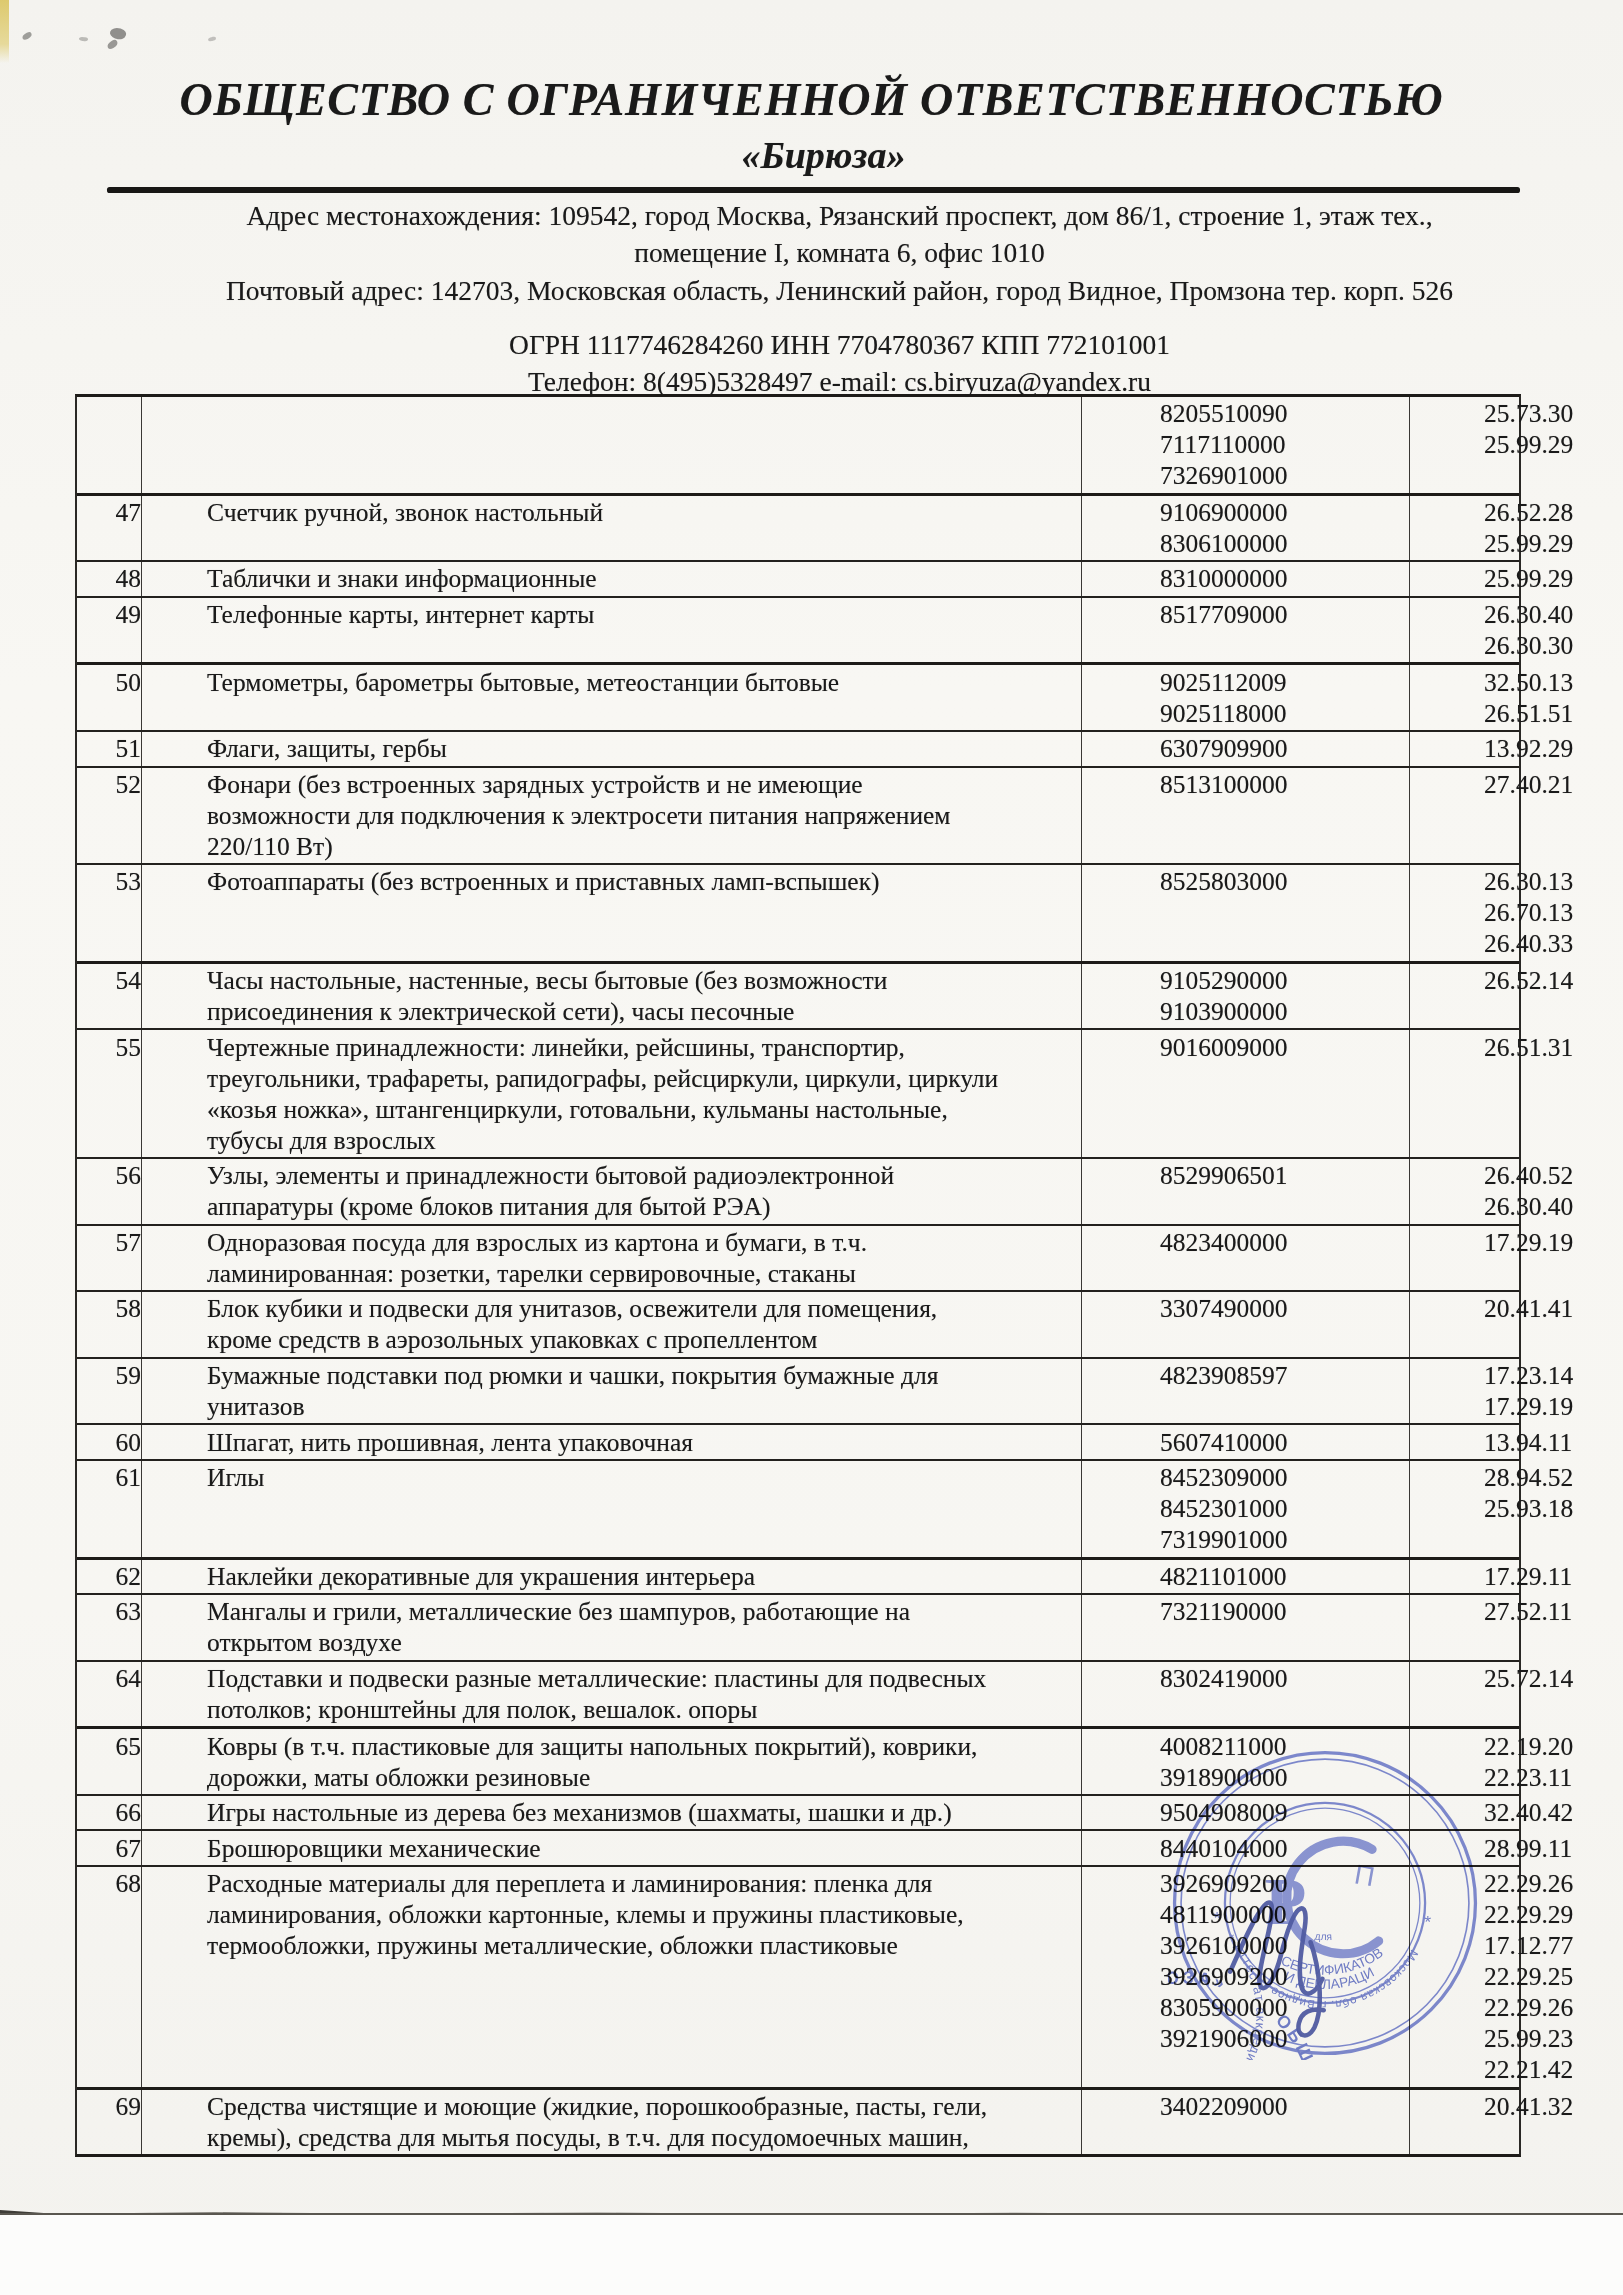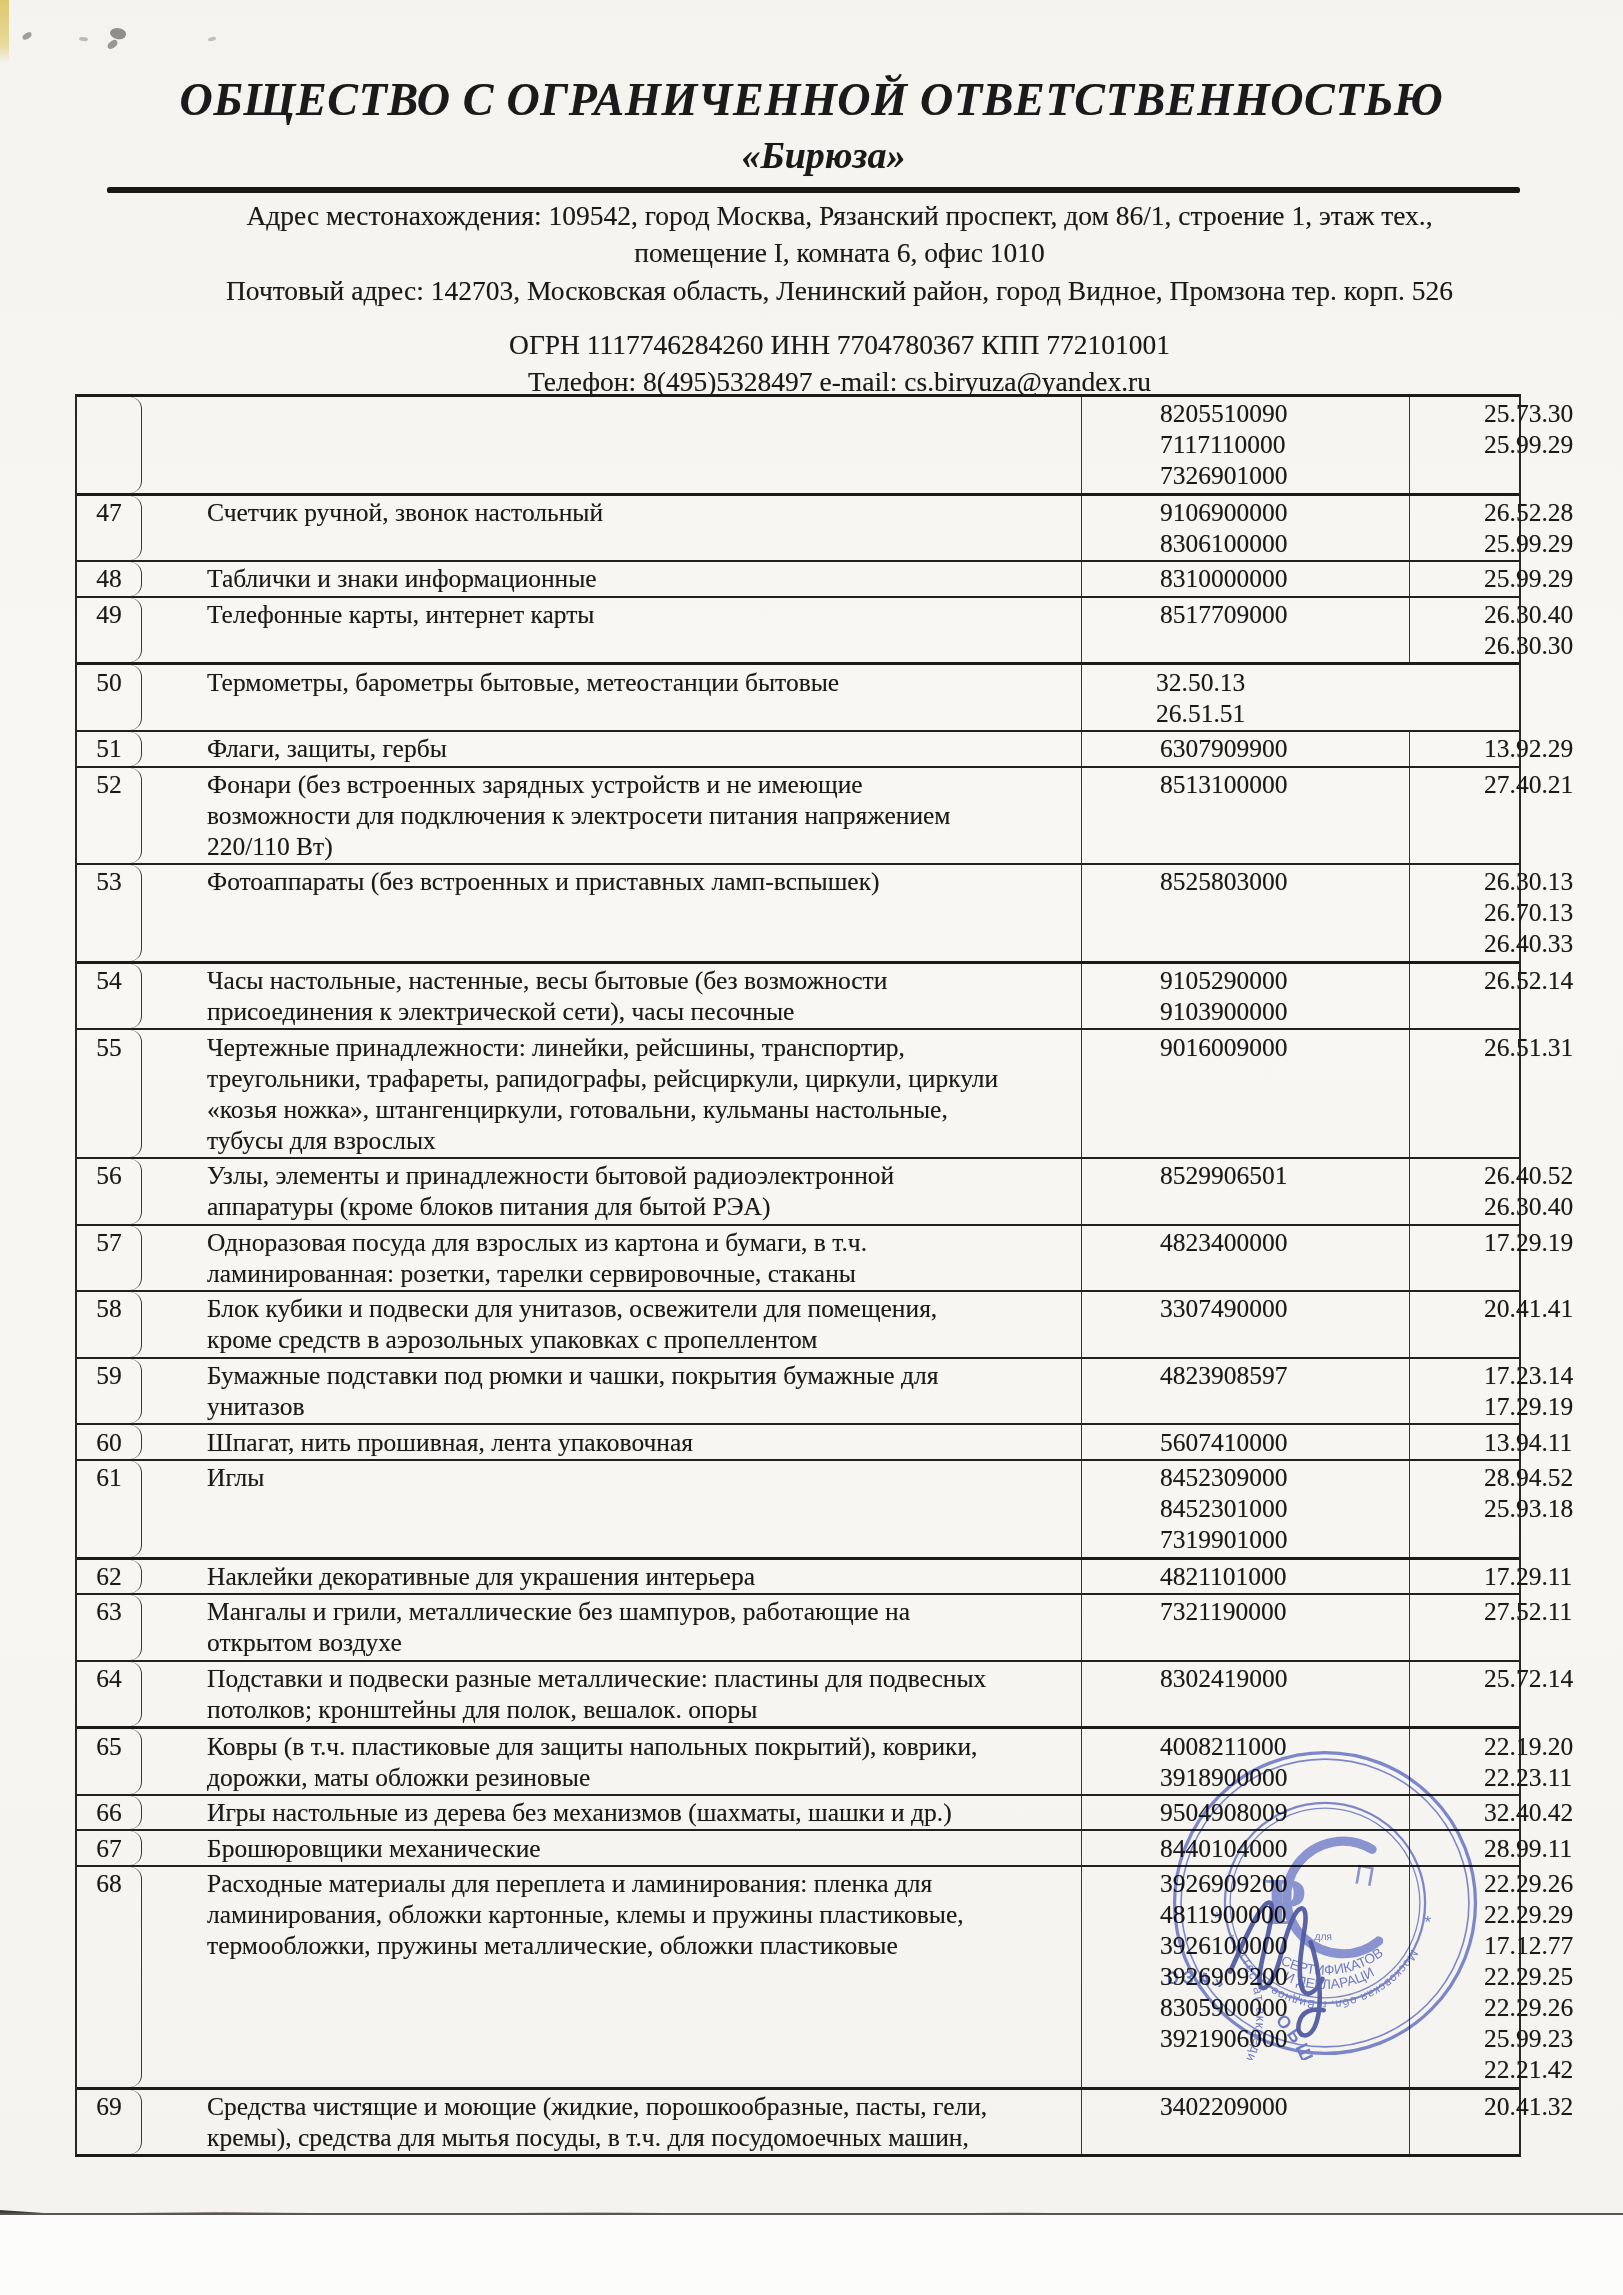--- a/index.html
+++ b/index.html
@@ -25,21 +25,21 @@
     position:absolute; left:75px; top:394px; width:1442px;
     border:2px solid #2a2825; border-top:3.9px solid #1d1b18; border-bottom:3.3px solid #1d1b18;
     background:transparent;
   }
   .t-row{ display:grid; grid-template-columns:65px 892px 280px 204px; border-top:2px solid #23211e;gap:48px;}
   .t-row:first-child{ border-top:0; }
   .t-row.thick{ border-top:3.9px solid #1d1b18; }
   .c{ border-right:1.3px solid #3a3835; padding:1.3px 0; font-size:25.5px; }
   .c:last-child{ border-right:0; }
   .c .ln{ height:31px; line-height:31px; white-space:nowrap; }
-  .c.num{ text-align:center;border-radius:12px; }
+  .c.num{ text-align:right; }
   .c.desc{ padding-left:17px; }
   .c.code{ padding-left:30px; }
   .c.okpd{ padding-left:26px; }
   
   .stamp{ position:absolute; left:1168px; top:1746px; width:314px; height:314px;
     mix-blend-mode:multiply; opacity:.85; }
   
   .speck{ position:absolute; background:#82817e; border-radius:60% 40% 55% 45%; opacity:.75;}
   .sp1{ left:22px; top:33px; width:9.8px; height:5.9px; transform:rotate(-25deg);}
   .sp2{ left:79px; top:37px; width:8.5px; height:3.9px; opacity:.5; transform:rotate(10deg);}
@@ -135,20 +135,24 @@
           <div class="ln">26.30.40</div>
           <div class="ln">26.30.30</div>
         </div>
       </div>
       <div class="t-row thick">
         <div class="c num">
           <div class="ln">50</div>
         </div>
         <div class="c desc">
           <div class="ln">Термометры, барометры бытовые, метеостанции бытовые</div>
+        </div>
+        <div class="c code">
+          <div class="ln">9025112009</div>
+          <div class="ln">9025118000</div>
         </div>
         <div class="c okpd">
           <div class="ln">32.50.13</div>
           <div class="ln">26.51.51</div>
         </div>
       </div>
       <div class="t-row">
         <div class="c num">
           <div class="ln">51</div>
         </div>

